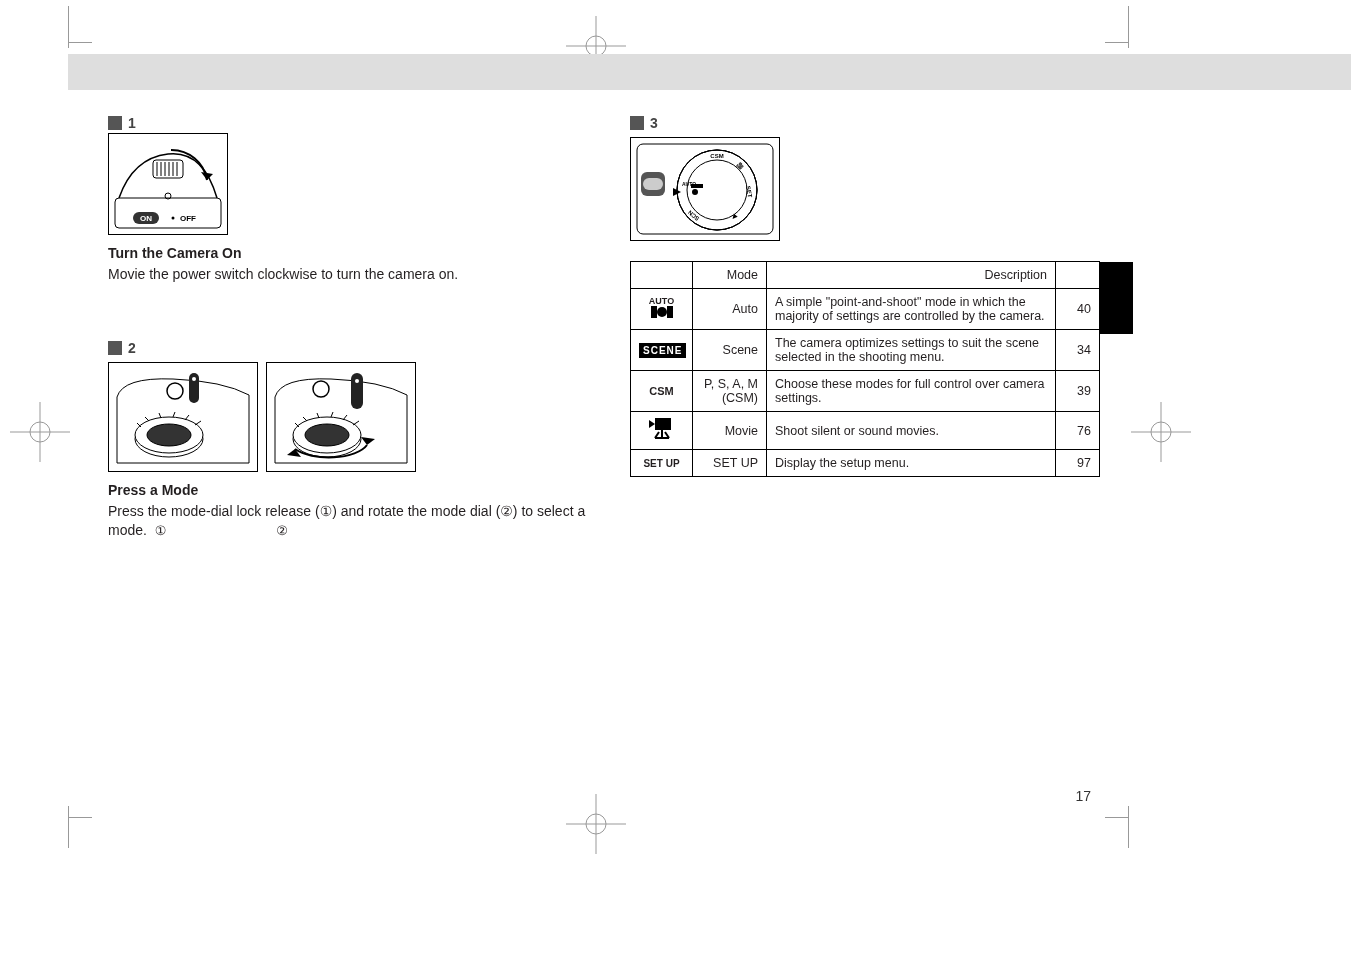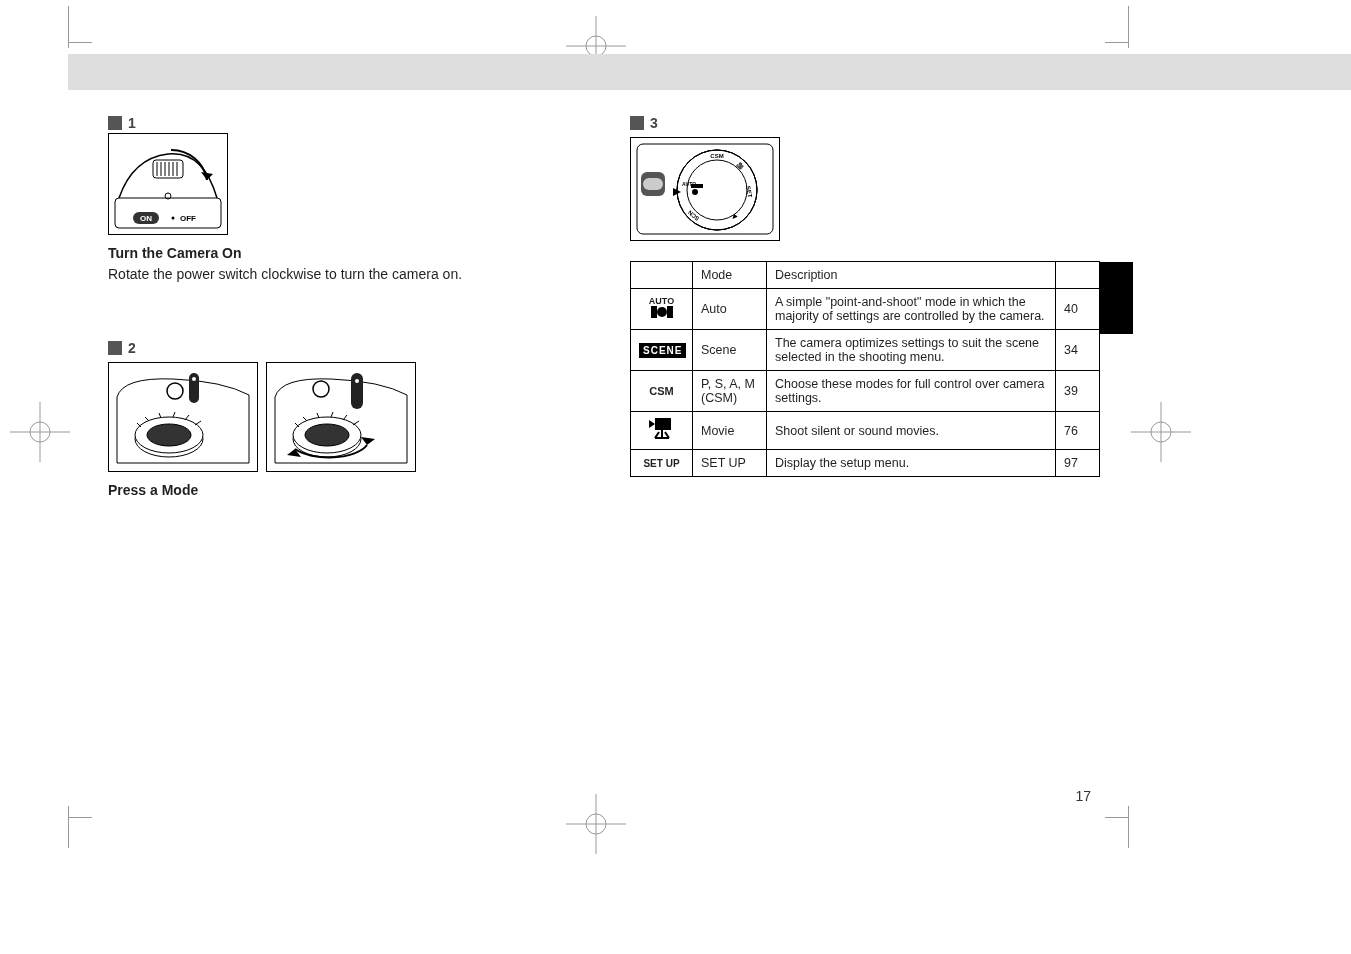--- a/index.html
+++ b/index.html
@@ -32,21 +32,21 @@
   .illus svg{display:block}
 
   .caption-title{font-weight:bold;font-size:14px;margin:10px 0 4px}
   .caption-body{font-size:14px;line-height:1.35}
 
   
   table.modes{border-collapse:collapse;width:100%;font-size:12.5px;table-layout:fixed}
   table.modes th, table.modes td{border:1px solid #000;padding:6px 8px;vertical-align:middle}
   table.modes th{background:#fff;font-weight:normal;text-align:center}
   table.modes td{text-align:left}
-  table.modes td.c,table.modes th{text-align:left}
+  table.modes td.c,table.modes th{text-align:right}
   table.modes td.ic{text-align:center}
 
   .circ-num{font-size:13px}
 </style>
 </head>
 <body>
 
 <div class="page">
 
   <div class="crop" style="left:44px;top:6px">
@@ -114,21 +114,21 @@
         <path d="M58 12 A36 36 0 0 1 94 42" fill="none" stroke="#000" stroke-width="2"></path>
         <polygon points="94,42 88,34 100,36" fill="#000"></polygon>
         <circle cx="55" cy="58" r="3" fill="none" stroke="#000"></circle>
         <rect x="20" y="74" width="26" height="12" rx="6" fill="#333"></rect>
         <text x="33" y="83" font-size="8" fill="#fff" text-anchor="middle" font-weight="bold">ON</text>
         <text x="75" y="83" font-size="8" fill="#000" text-anchor="middle" font-weight="bold">OFF</text>
         <circle cx="60" cy="80" r="1.5" fill="#000"></circle>
       </svg>
     </div>
     <div class="caption-title">Turn the Camera On</div>
-    <div class="caption-body">Rotate the power switch clockwise to turn the camera on.</div>
+    <div class="caption-body">Movie the power switch clockwise to turn the camera on.</div>
 
     <div style="height:56px"></div>
 
     <div class="section-label"><span class="sq"></span><span>2</span></div>
     <div style="display:flex;gap:8px;margin-top:6px">
       <div class="illus" style="width:148px;height:108px">
         <svg width="140" height="100" viewBox="0 0 140 100">
           <path d="M4 30 Q10 10 60 12 Q110 14 136 28 L136 96 L4 96 Z" fill="#fff" stroke="#000"></path>
           <ellipse cx="56" cy="72" rx="34" ry="18" fill="#fff" stroke="#000"></ellipse>
           <ellipse cx="56" cy="68" rx="34" ry="18" fill="#fff" stroke="#000"></ellipse>
@@ -165,20 +165,25 @@
           <rect x="80" y="6" width="12" height="36" rx="6" fill="#222"></rect>
           <polygon points="86,42 80,32 92,32" fill="#222"></polygon>
           <circle cx="86" cy="14" r="2" fill="#fff"></circle>
           <path d="M24 82 A40 18 0 0 0 96 78" fill="none" stroke="#000" stroke-width="2"></path>
           <polygon points="24,82 30,90 16,88" fill="#000"></polygon>
           <polygon points="96,78 90,70 104,72" fill="#000"></polygon>
         </svg>
       </div>
     </div>
     <div class="caption-title">Press a Mode</div>
+    <div class="caption-body">
+      <span>Press the mode-dial lock release (①) and rotate the mode dial (②) to select a mode.</span>
+      <span class="circ-num" style="margin-left:4px">①</span>
+      <span class="circ-num" style="margin-left:106px">②</span>
+    </div>
   </div>
 
   <div class="col right">
     <div class="section-label"><span class="sq"></span><span>3</span></div>
     <div class="illus" style="width:148px;height:102px;margin-top:6px">
       <svg width="140" height="94" viewBox="0 0 140 94">
         <rect x="2" y="2" width="136" height="90" rx="6" fill="#fff" stroke="#000"></rect>
         <rect x="6" y="30" width="24" height="24" rx="6" fill="#555"></rect>
         <rect x="8" y="36" width="20" height="12" rx="6" fill="#ccc"></rect>
         <circle cx="82" cy="48" r="40" fill="#fff" stroke="#000"></circle>

